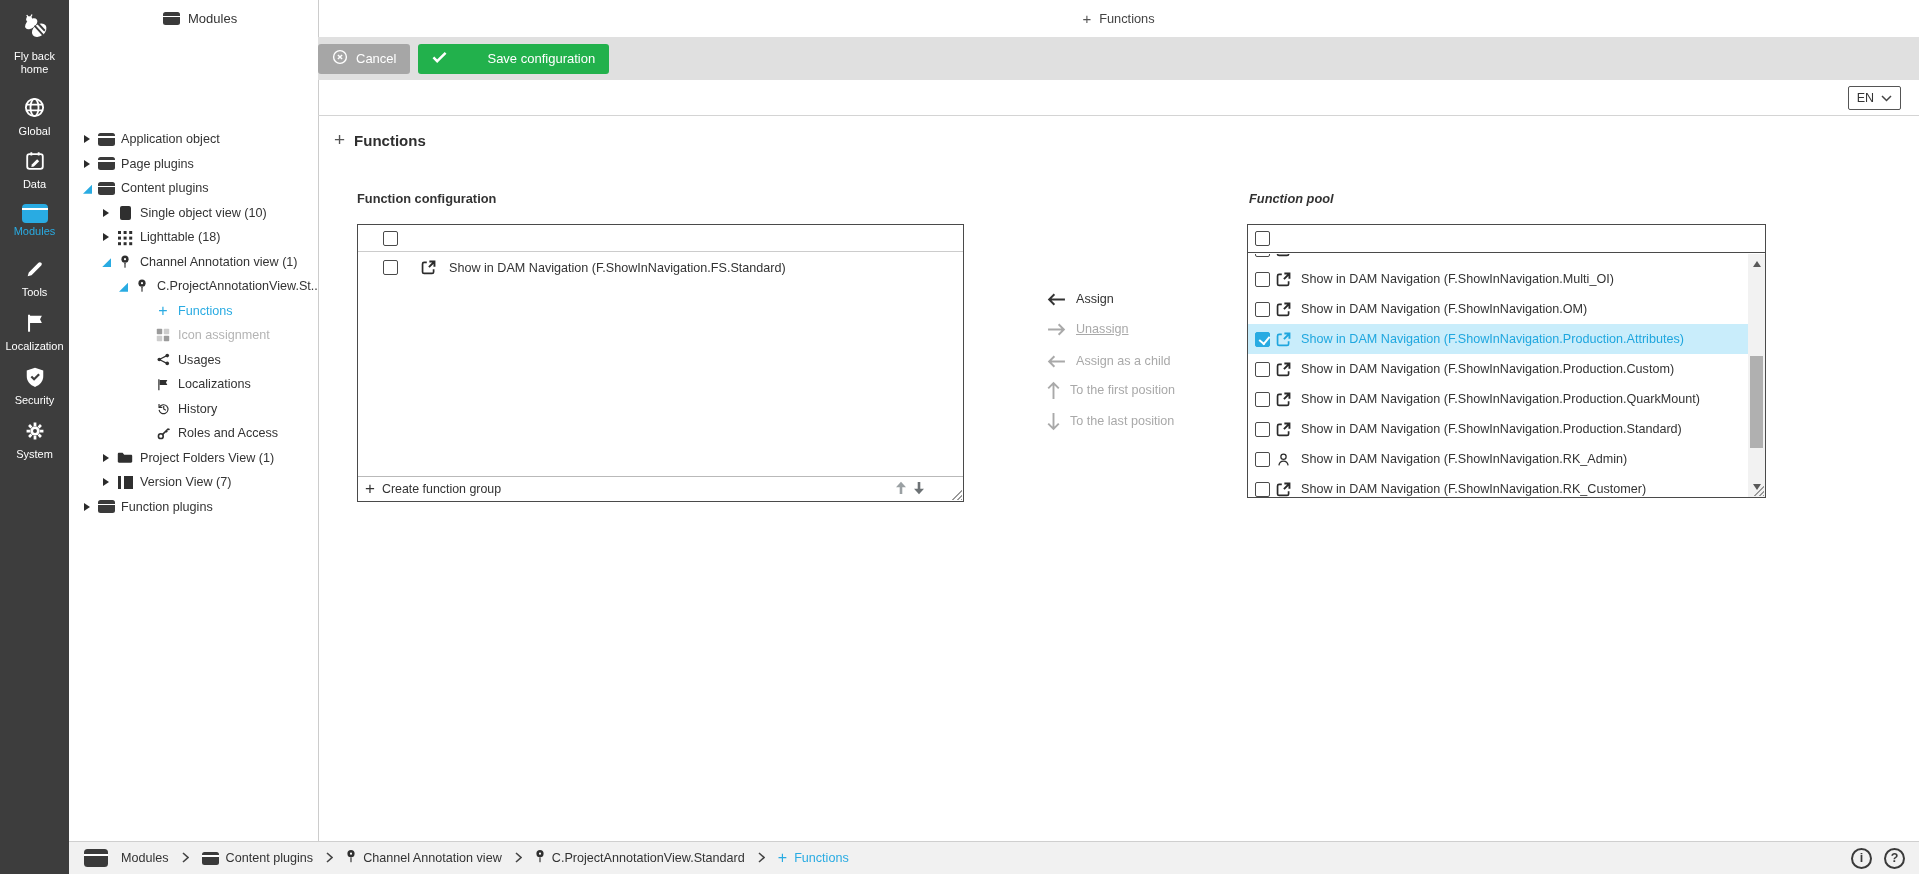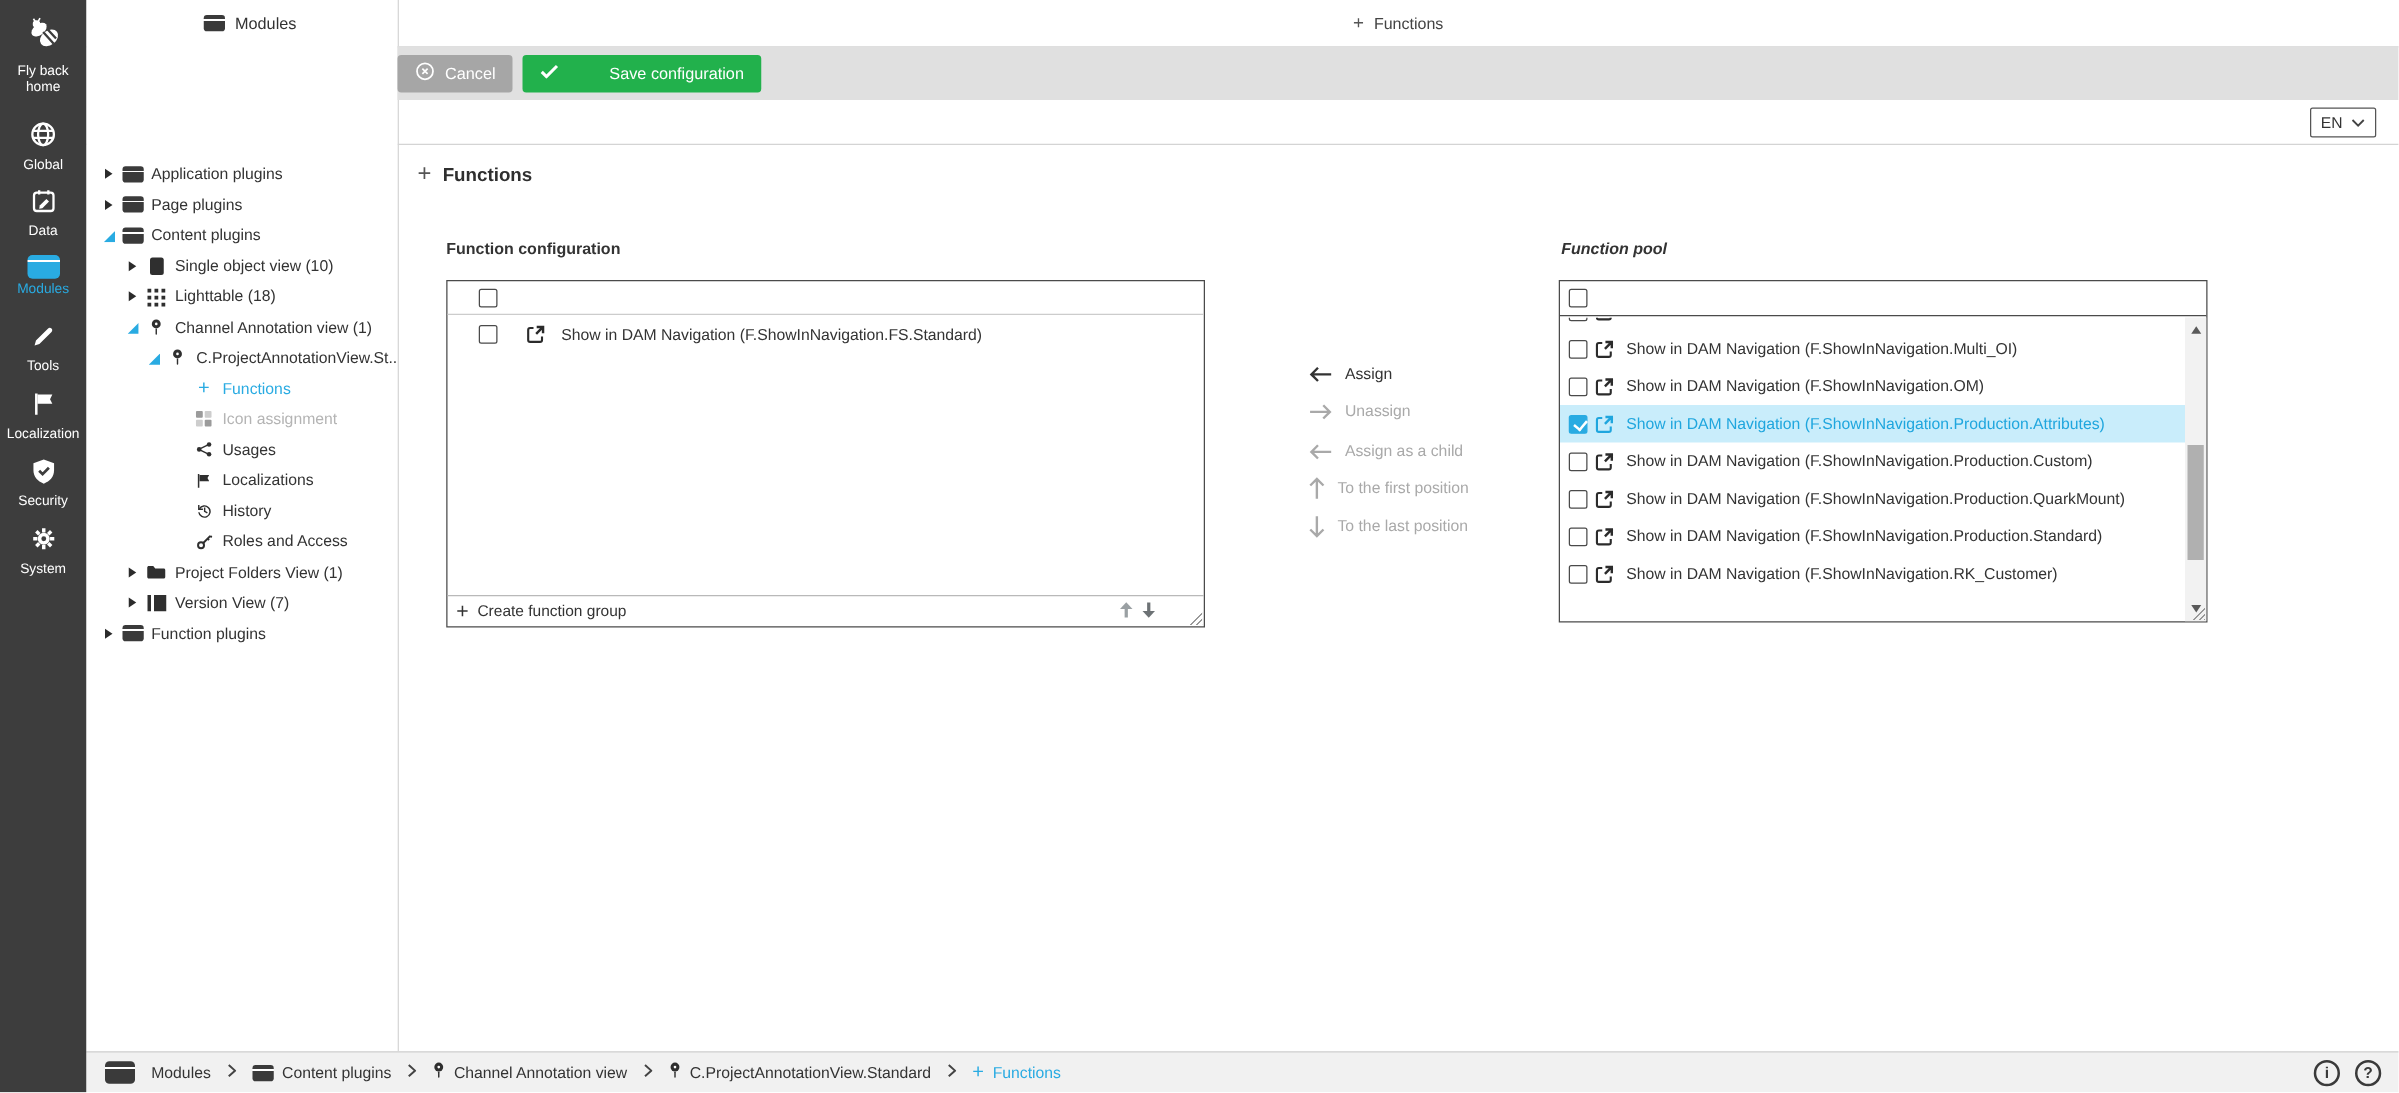--- a/index.html
+++ b/index.html
@@ -198,21 +198,21 @@
     <div class="lp-header">
       <span class="icon-module-sm"></span>
       <span class="txt">Modules</span>
     </div>
     <div class="tree">
       <div class="trow lvl0">
         <span class="tarrow collapsed"></span>
         <span class="ticon">
             <span class="icon-module-sm"></span>
           </span>
-        <span>Application plugins</span>
+        <span>Application object</span>
       </div>
       <div class="trow lvl0">
         <span class="tarrow collapsed"></span>
         <span class="ticon">
             <span class="icon-module-sm"></span>
           </span>
         <span>Page plugins</span>
       </div>
       <div class="trow lvl0">
         <span class="tarrow expanded"></span>
@@ -412,21 +412,21 @@
         <span class="rhandle"></span>
       </div>
 
       <div class="actions">
         <div class="action" style="top:173px;">
           <svg width="19" height="13" viewBox="0 0 18 12">
               <path d="M17 6 H2 M7 1 L2 6 L7 11" stroke="currentColor" stroke-width="1.8" fill="none"></path>
             </svg>
           <span>Assign</span>
         </div>
-        <div class="action disabled" style="top:203px;">
+        <div class="action disabled" style="top:203px;text-decoration:underline;">
           <svg width="19" height="13" viewBox="0 0 18 12">
               <path d="M1 6 H16 M11 1 L16 6 L11 11" stroke="currentColor" stroke-width="1.8" fill="none"></path>
             </svg>
           <span>Unassign</span>
         </div>
         <div class="action disabled" style="top:235px;">
           <svg width="19" height="13" viewBox="0 0 18 12">
               <path d="M17 6 H2 M7 1 L2 6 L7 11" stroke="currentColor" stroke-width="1.8" fill="none"></path>
             </svg>
           <span>Assign as a child</span>
@@ -513,20 +513,30 @@
           </div>
           <div class="prow">
             <span class="cb"></span>
             <span class="picon">
                 <svg width="17" height="17" viewBox="0 0 20 20" fill="none" stroke="currentColor">
                   <path d="M8 4 H4.8 C3.8 4 3 4.8 3 5.8 V15.2 C3 16.2 3.8 17 4.8 17 H14.2 C15.2 17 16 16.2 16 15.2 V12" stroke-width="2"></path>
                   <path d="M11 3 H17 V9 M17 3 L10.5 9.5" stroke-width="2.3"></path>
                 </svg>
               </span>
             <span class="plabel">Show in DAM Navigation (F.ShowInNavigation.Production.Standard)</span>
+          </div>
+          <div class="prow">
+            <span class="cb"></span>
+            <span class="picon">
+                <svg width="17" height="17" viewBox="0 0 20 20" fill="none" stroke="currentColor">
+                  <circle cx="10" cy="6.8" r="3.1" stroke-width="1.5"></circle>
+                  <path d="M4.6 17 C5.1 13.6 7.1 12 10 12 C12.9 12 14.9 13.6 15.4 17" stroke-width="1.5"></path>
+                </svg>
+              </span>
+            <span class="plabel">Show in DAM Navigation (F.ShowInNavigation.RK_Admin)</span>
           </div>
           <div class="prow">
             <span class="cb"></span>
             <span class="picon">
                 <svg width="17" height="17" viewBox="0 0 20 20" fill="none" stroke="currentColor">
                   <path d="M8 4 H4.8 C3.8 4 3 4.8 3 5.8 V15.2 C3 16.2 3.8 17 4.8 17 H14.2 C15.2 17 16 16.2 16 15.2 V12" stroke-width="2"></path>
                   <path d="M11 3 H17 V9 M17 3 L10.5 9.5" stroke-width="2.3"></path>
                 </svg>
               </span>
             <span class="plabel">Show in DAM Navigation (F.ShowInNavigation.RK_Customer)</span>

